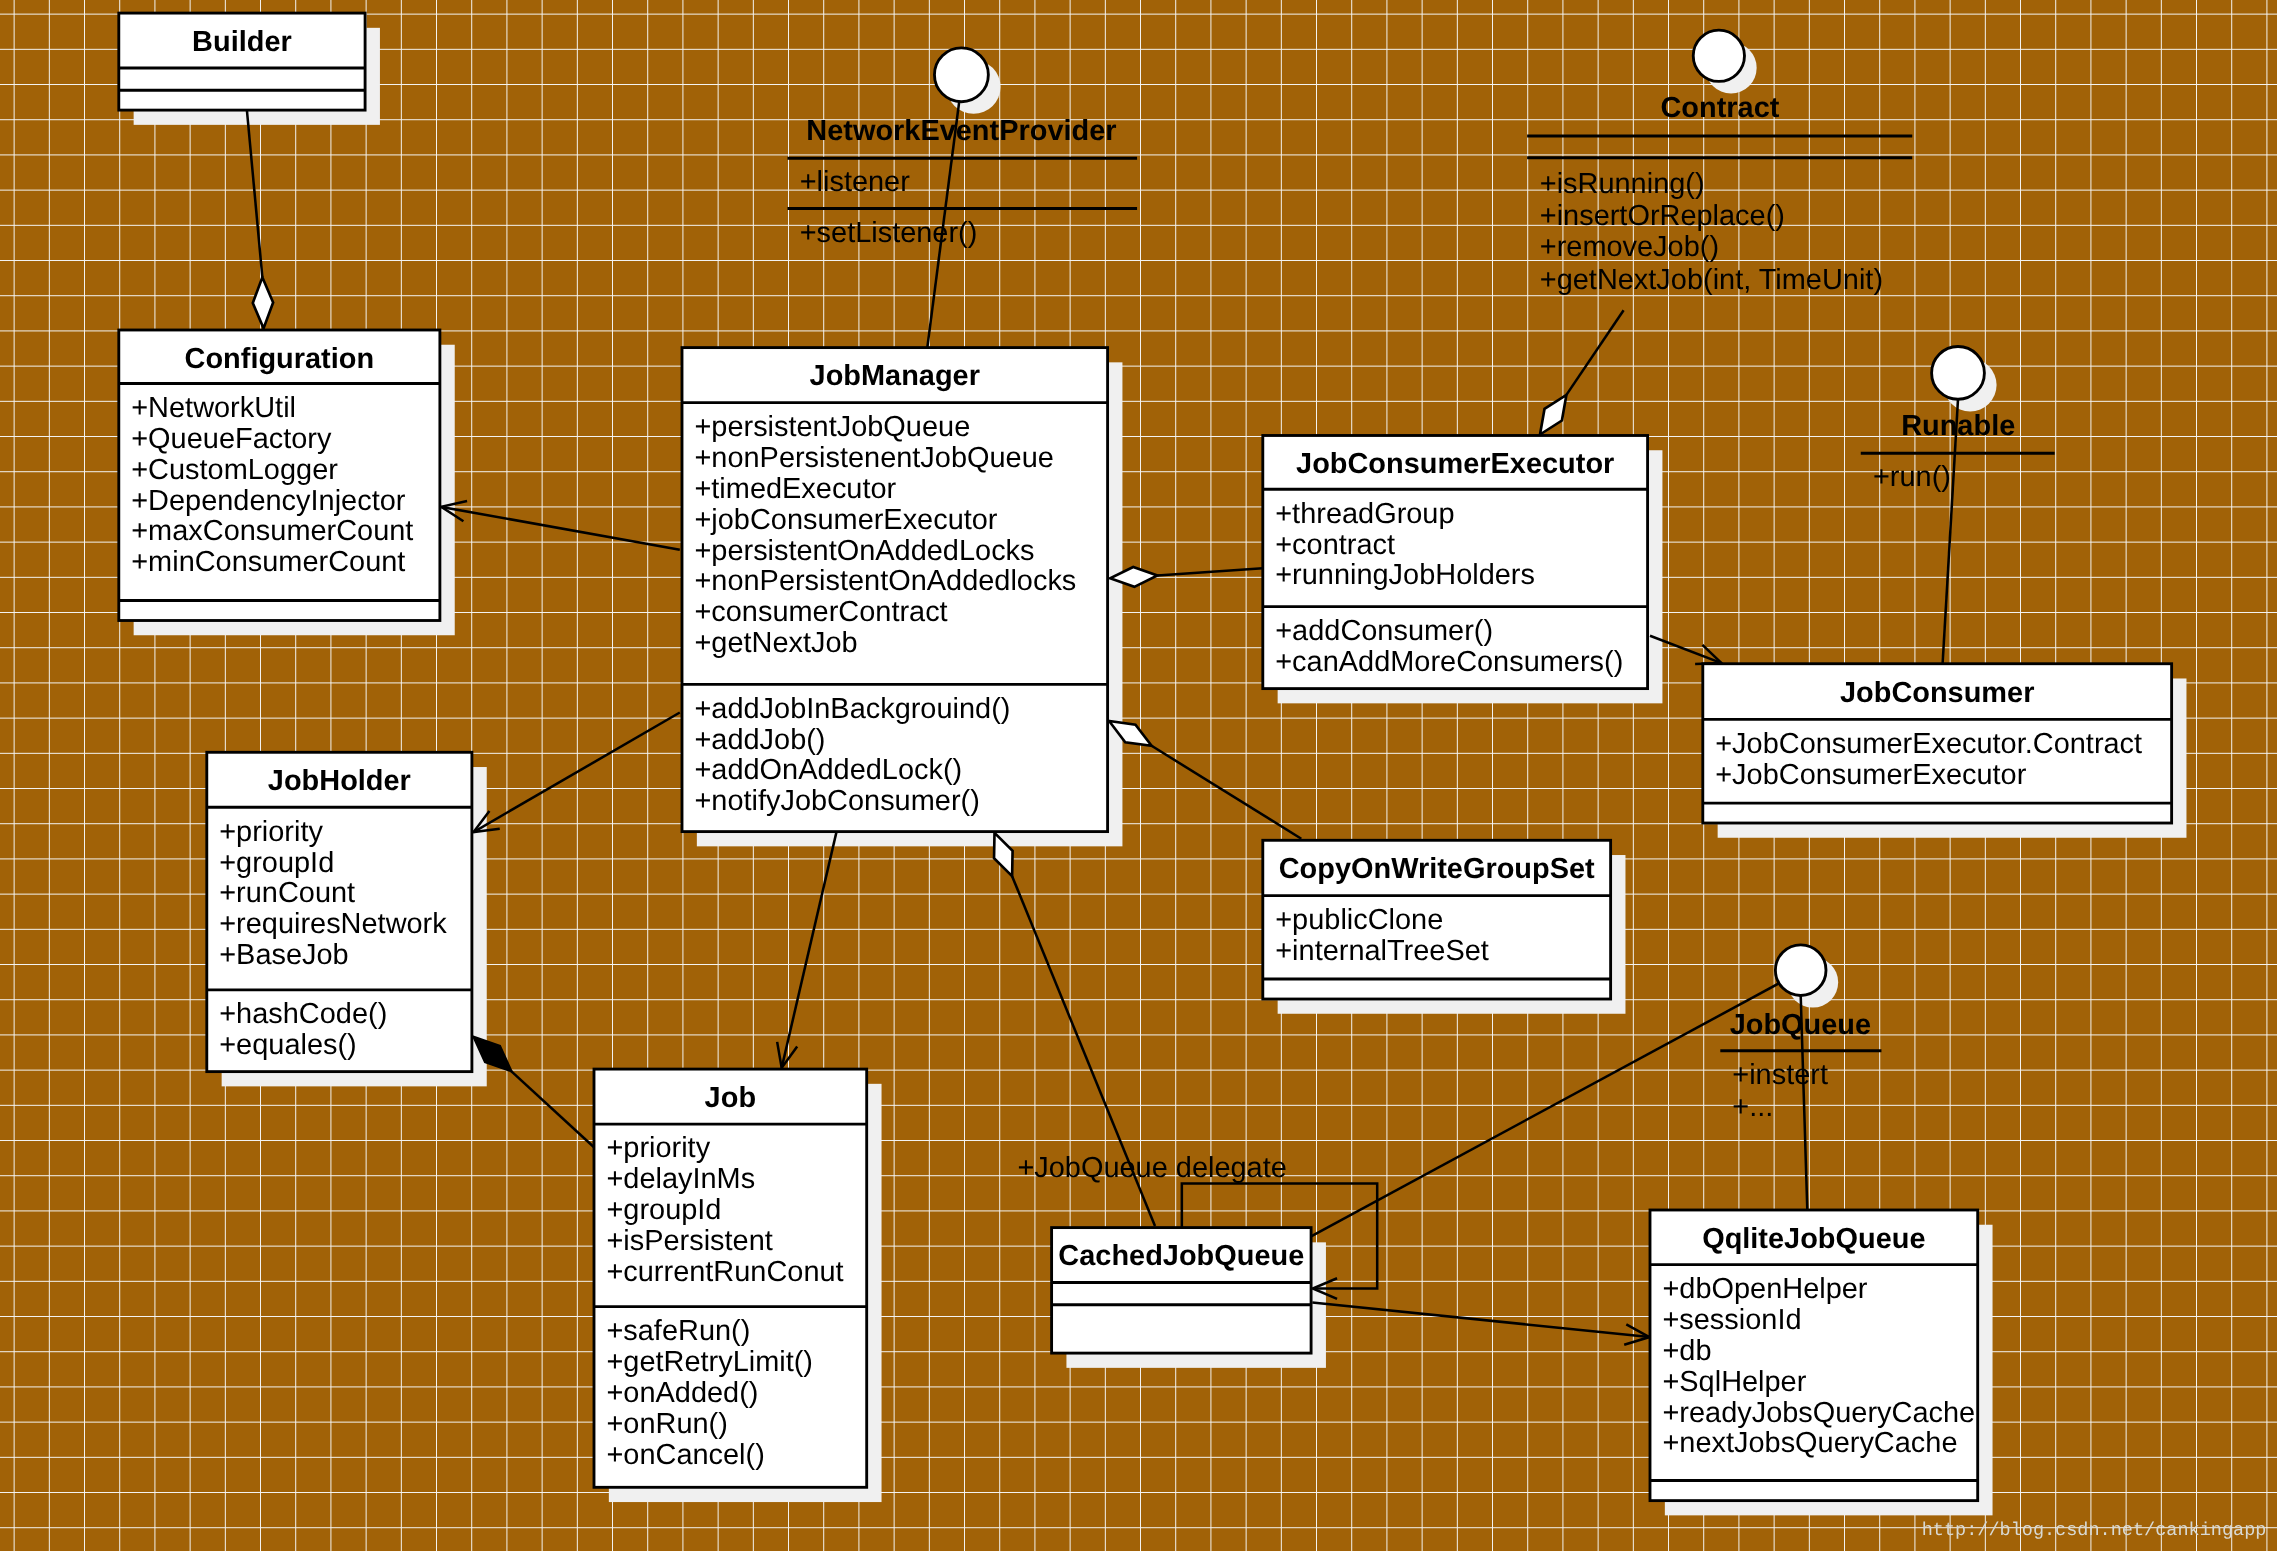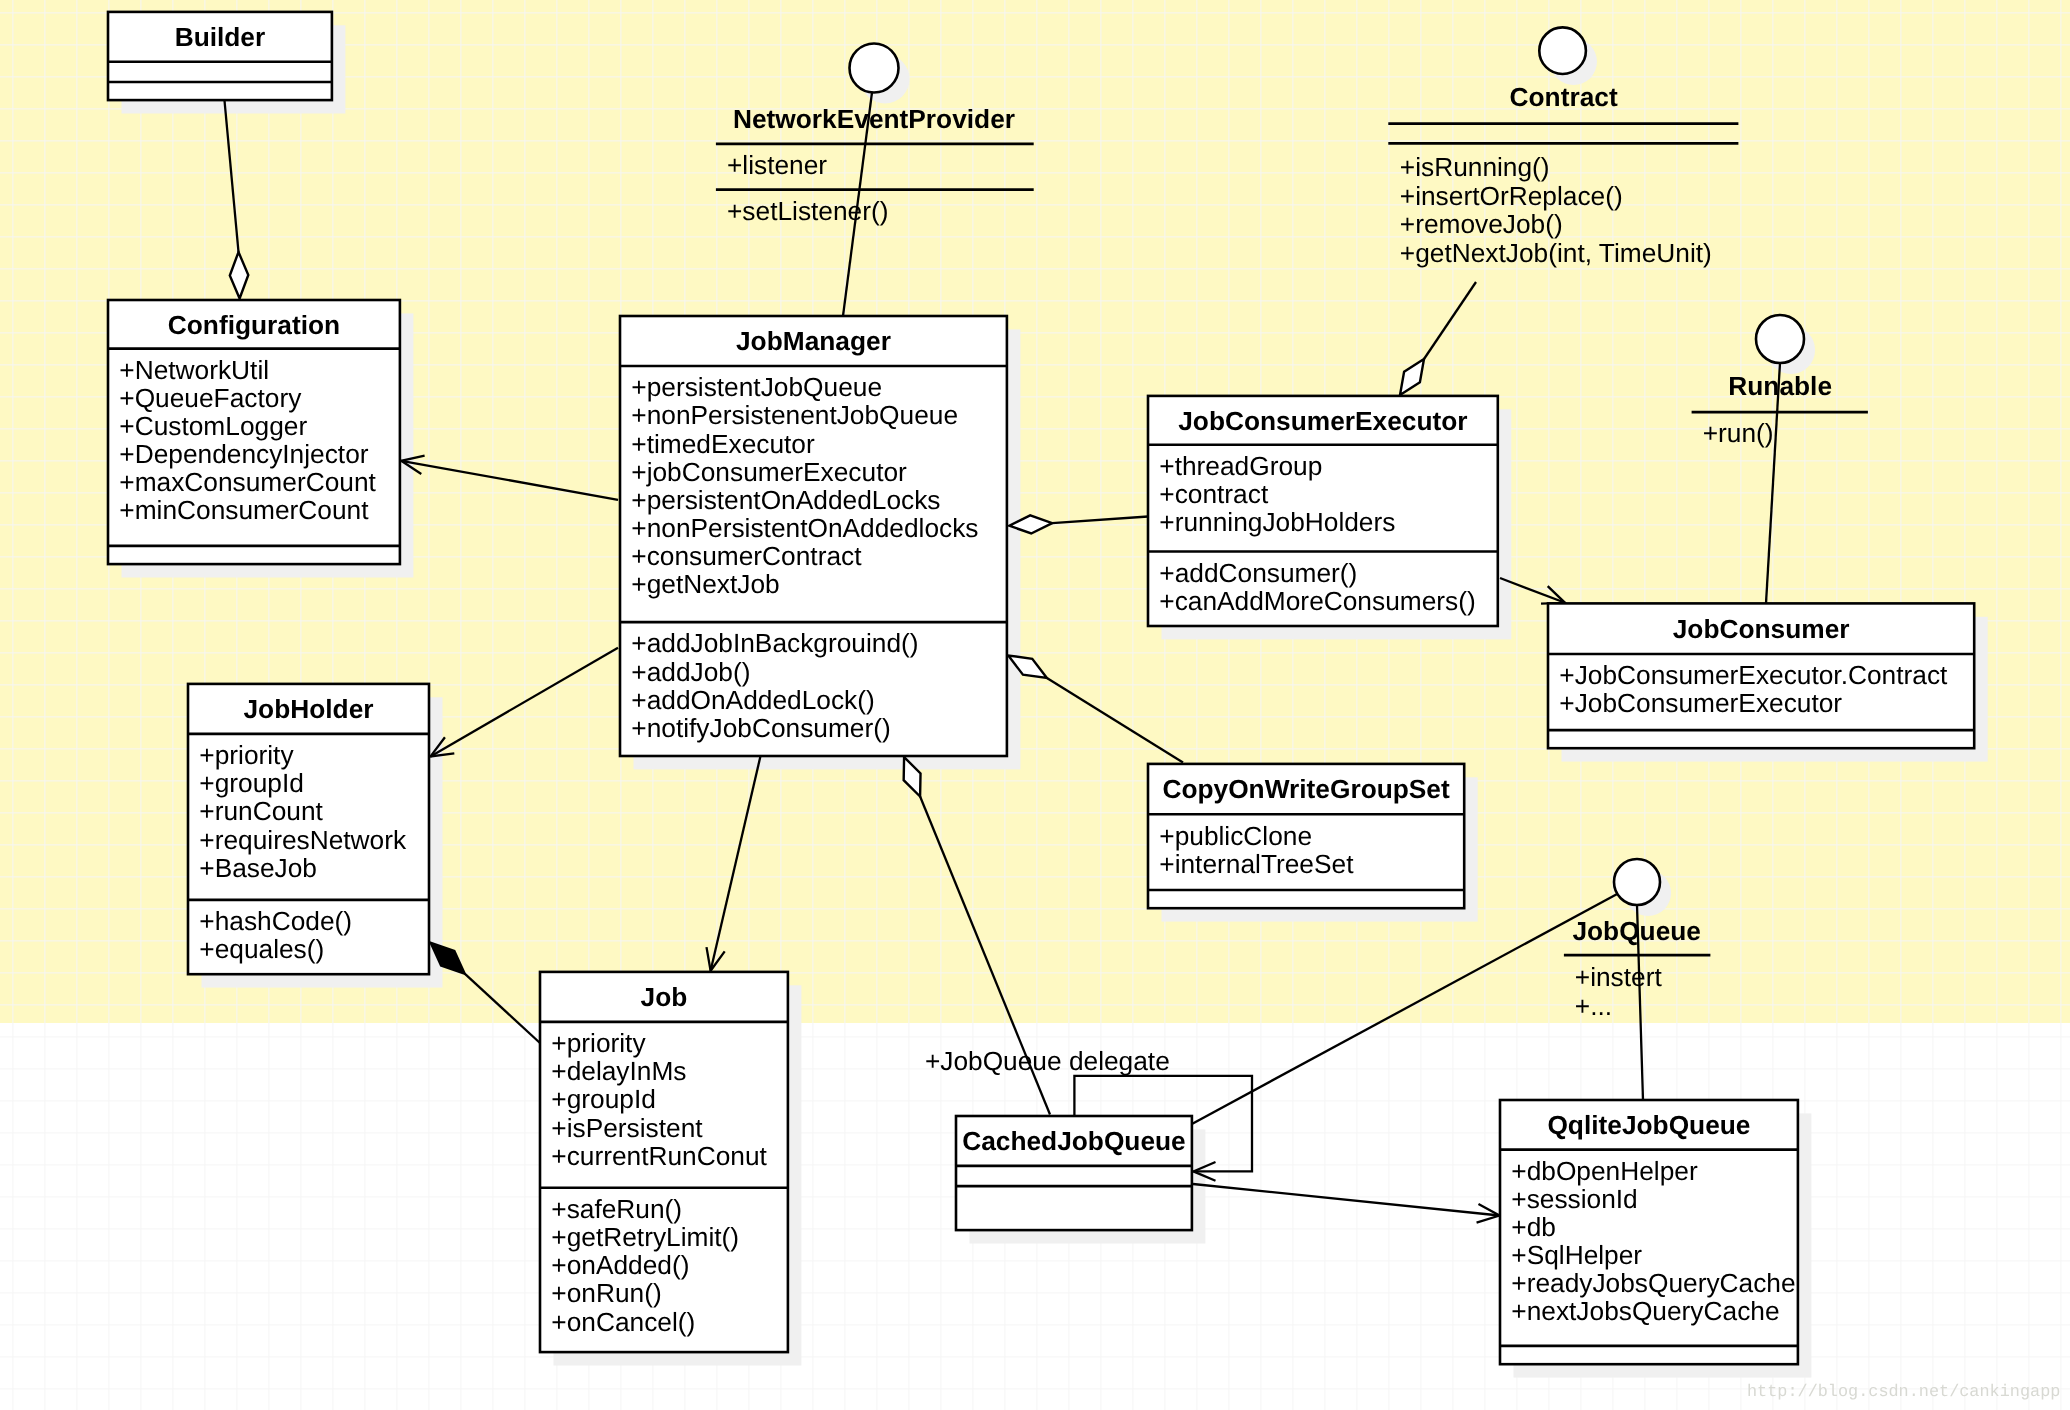--- a/index.html
+++ b/index.html
@@ -1,18 +1,18 @@
 <!DOCTYPE html>
 <html><head>
 <meta charset="utf-8">
 <title>UML Class Diagram</title>
 <style>
   html,body{margin:0;padding:0;background:#ffffff;}
   body{width:2070px;height:1410px;overflow:hidden;font-family:"Liberation Sans", sans-serif;}
-  #canvas{position:relative;width:2070px;height:1023px;background:#fef9c3;
+  #canvas{position:relative;width:2070px;height:1410px;background:#a16207;
     text-rendering:geometricPrecision;}
   #grid{position:absolute;left:0;top:0;width:2070px;height:1410px;
     background-image:
       linear-gradient(to right,#f5f5f5 1px,transparent 1px),
       linear-gradient(to bottom,#f5f5f5 1px,transparent 1px);
     background-size:32.005px 32.005px;
     background-position:12.4px 12.4px;
   }
   svg#diagram{position:absolute;left:0;top:0;width:2070px;height:1410px;display:block;}
   .box{fill:#ffffff;stroke:#000000;stroke-width:2.6;}

